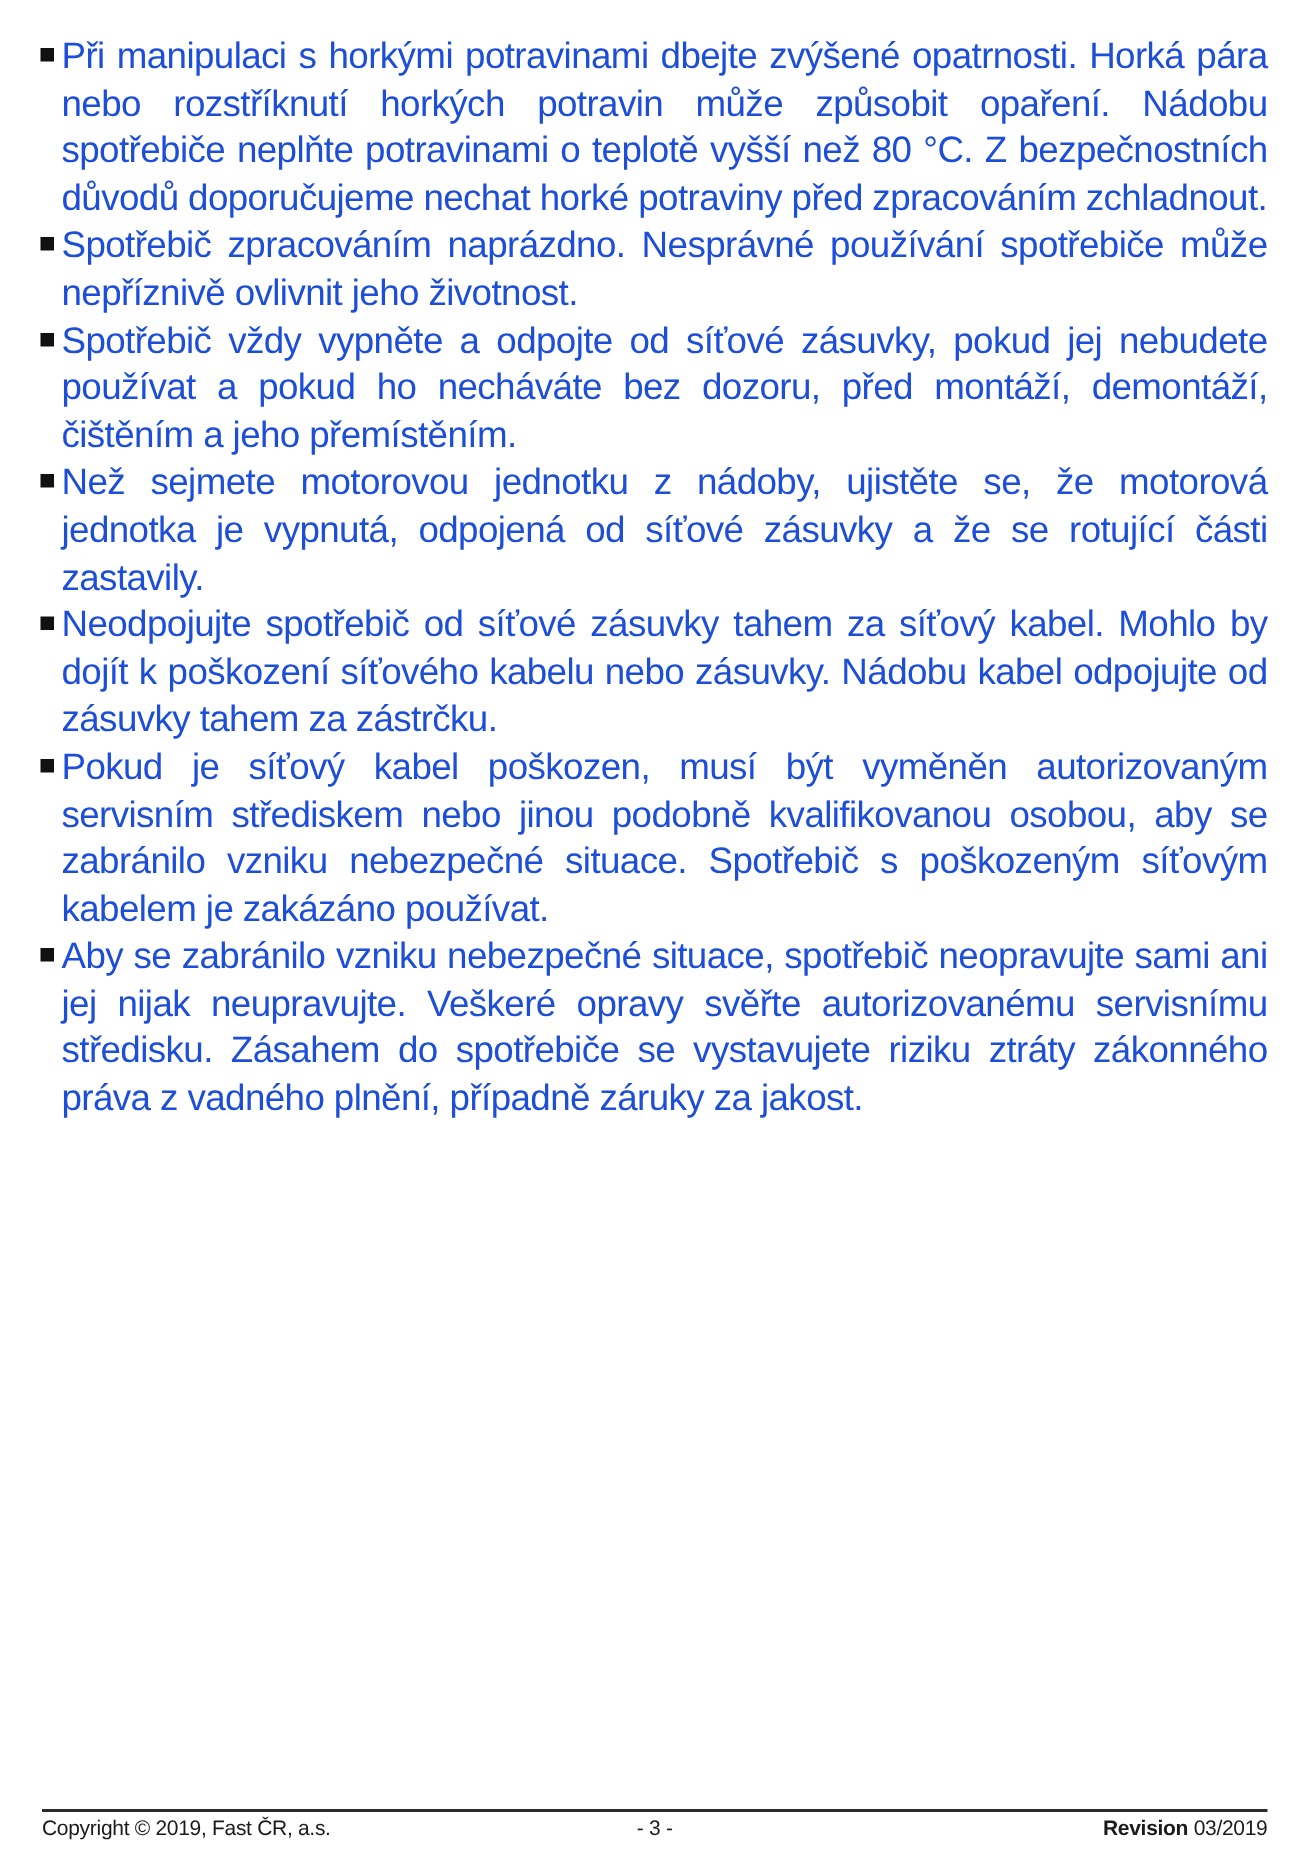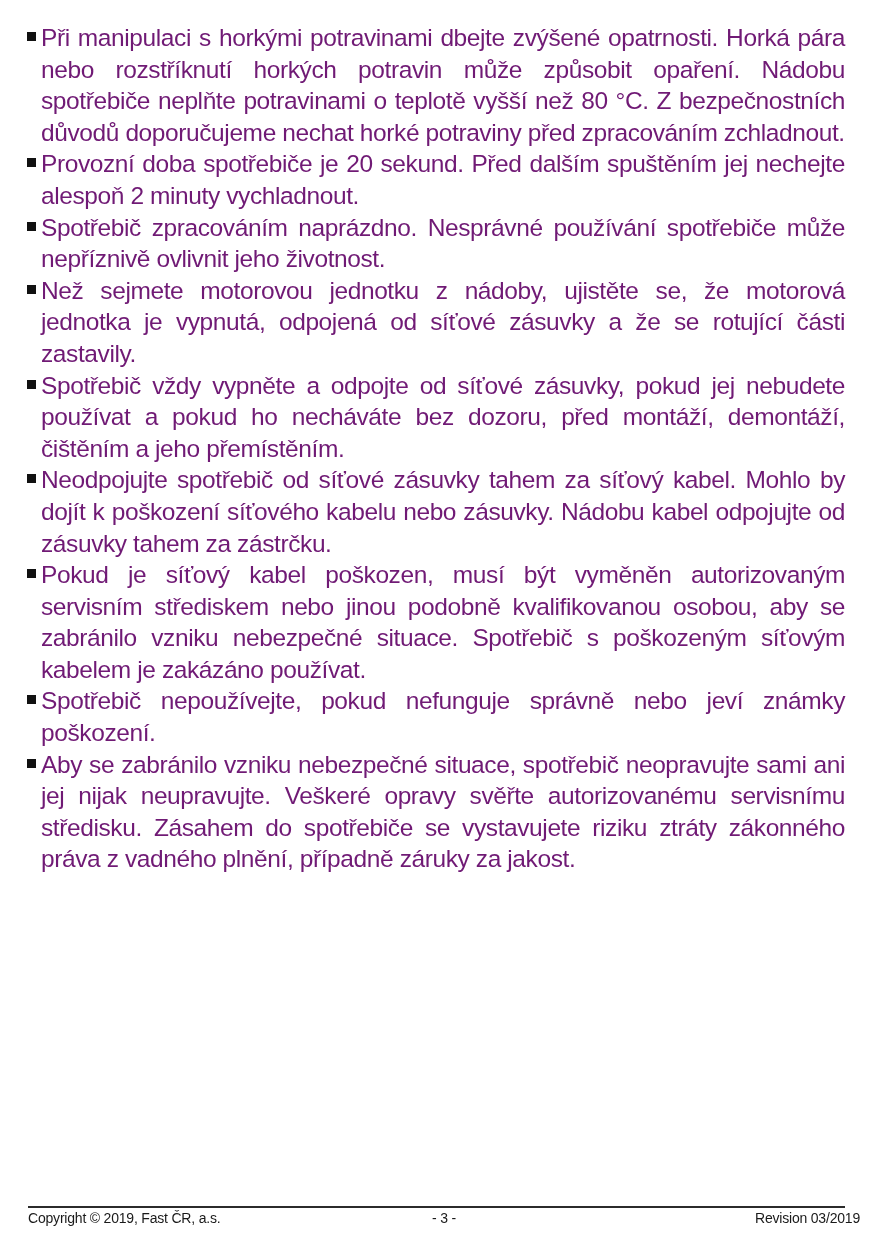--- a/index.html
+++ b/index.html
@@ -23,21 +23,21 @@
     padding: 22px 29px 0 27px; 
   }
   .safety-list li {
     position: relative;
     padding-left: 14px;
     font-size: 24.5px;
     line-height: 31.6px;
     letter-spacing: -0.4px;
     text-align: justify;
     text-justify: inter-word;
-    color: #701a75;
+    color: #1d4ed8;
   }
   .bullet-square {
     position: absolute;
     left: 0;
     top: 10px;
     width: 9px;
     height: 9px;
     background: #111111;
   }
   .page-footer {
@@ -50,21 +50,21 @@
   .footer-rule {
     position: absolute;
     left: 28px;
     right: 29px;
     top: 0;
     border-top: 2px solid #2b2b2b;
   }
   .footer-row {
     position: absolute;
     left: 28px;
-    right: 14px;
+    right: 29px;
     top: 4px;
     height: 20px;
     font-size: 14px;
     letter-spacing: -0.2px;
     color: #1a1a1a;
   }
   .footer-left {
     position: absolute;
     left: 0;
     top: 0;
@@ -74,38 +74,36 @@
     left: 50%;
     transform: translateX(-50%);
     top: 0;
   }
   .footer-right {
     position: absolute;
     right: 0;
     top: 0;
   }
   .footer-right .rev-label {
-    font-weight: 400;
+    font-weight: 700;
     text-align: center;
   }
 </style>
 </head>
 <body>
 
 <div class="page">
 
   <ul class="safety-list">
     <li><span class="bullet-square"></span><span>Při manipulaci s horkými potravinami dbejte zvýšené opatrnosti. Horká pára nebo rozstříknutí horkých potravin může způsobit opaření. Nádobu spotřebiče neplňte potravinami o teplotě vyšší než 80 °C. Z bezpečnostních důvodů doporučujeme nechat horké potraviny před zpracováním zchladnout.</span></li>
-    <li><span class="bullet-square"></span><span>Provozní doba spotřebiče je 20 sekund. Před dalším spuštěním jej nechejte alespoň 2 minuty vychladnout.</span></li>
     <li><span class="bullet-square"></span><span>Spotřebič zpracováním naprázdno. Nesprávné používání spotřebiče může nepříznivě ovlivnit jeho životnost.</span></li>
+    <li><span class="bullet-square"></span><span>Spotřebič vždy vypněte a odpojte od síťové zásuvky, pokud jej nebudete používat a pokud ho necháváte bez dozoru, před montáží, demontáží, čištěním a jeho přemístěním.</span></li>
     <li><span class="bullet-square"></span><span>Než sejmete motorovou jednotku z nádoby, ujistěte se, že motorová jednotka je vypnutá, odpojená od síťové zásuvky a že se rotující části zastavily.</span></li>
-    <li><span class="bullet-square"></span><span>Spotřebič vždy vypněte a odpojte od síťové zásuvky, pokud jej nebudete používat a pokud ho necháváte bez dozoru, před montáží, demontáží, čištěním a jeho přemístěním.</span></li>
     <li><span class="bullet-square"></span><span>Neodpojujte spotřebič od síťové zásuvky tahem za síťový kabel. Mohlo by dojít k poškození síťového kabelu nebo zásuvky. Nádobu kabel odpojujte od zásuvky tahem za zástrčku.</span></li>
     <li><span class="bullet-square"></span><span>Pokud je síťový kabel poškozen, musí být vyměněn autorizovaným servisním střediskem nebo jinou podobně kvalifikovanou osobou, aby se zabránilo vzniku nebezpečné situace. Spotřebič s poškozeným síťovým kabelem je zakázáno používat.</span></li>
-    <li><span class="bullet-square"></span><span>Spotřebič nepoužívejte, pokud nefunguje správně nebo jeví známky poškození.</span></li>
     <li><span class="bullet-square"></span><span>Aby se zabránilo vzniku nebezpečné situace, spotřebič neopravujte sami ani jej nijak neupravujte. Veškeré opravy svěřte autorizovanému servisnímu středisku. Zásahem do spotřebiče se vystavujete riziku ztráty zákonného práva z vadného plnění, případně záruky za jakost.</span></li>
   </ul>
 
   <div class="page-footer">
     <div class="footer-rule"></div>
     <div class="footer-row">
       <span class="footer-left">Copyright © 2019, Fast ČR, a.s.</span>
       <span class="footer-center">- 3 -</span>
       <span class="footer-right"><span class="rev-label">Revision</span>&nbsp;<span>03/2019</span></span>
     </div>

